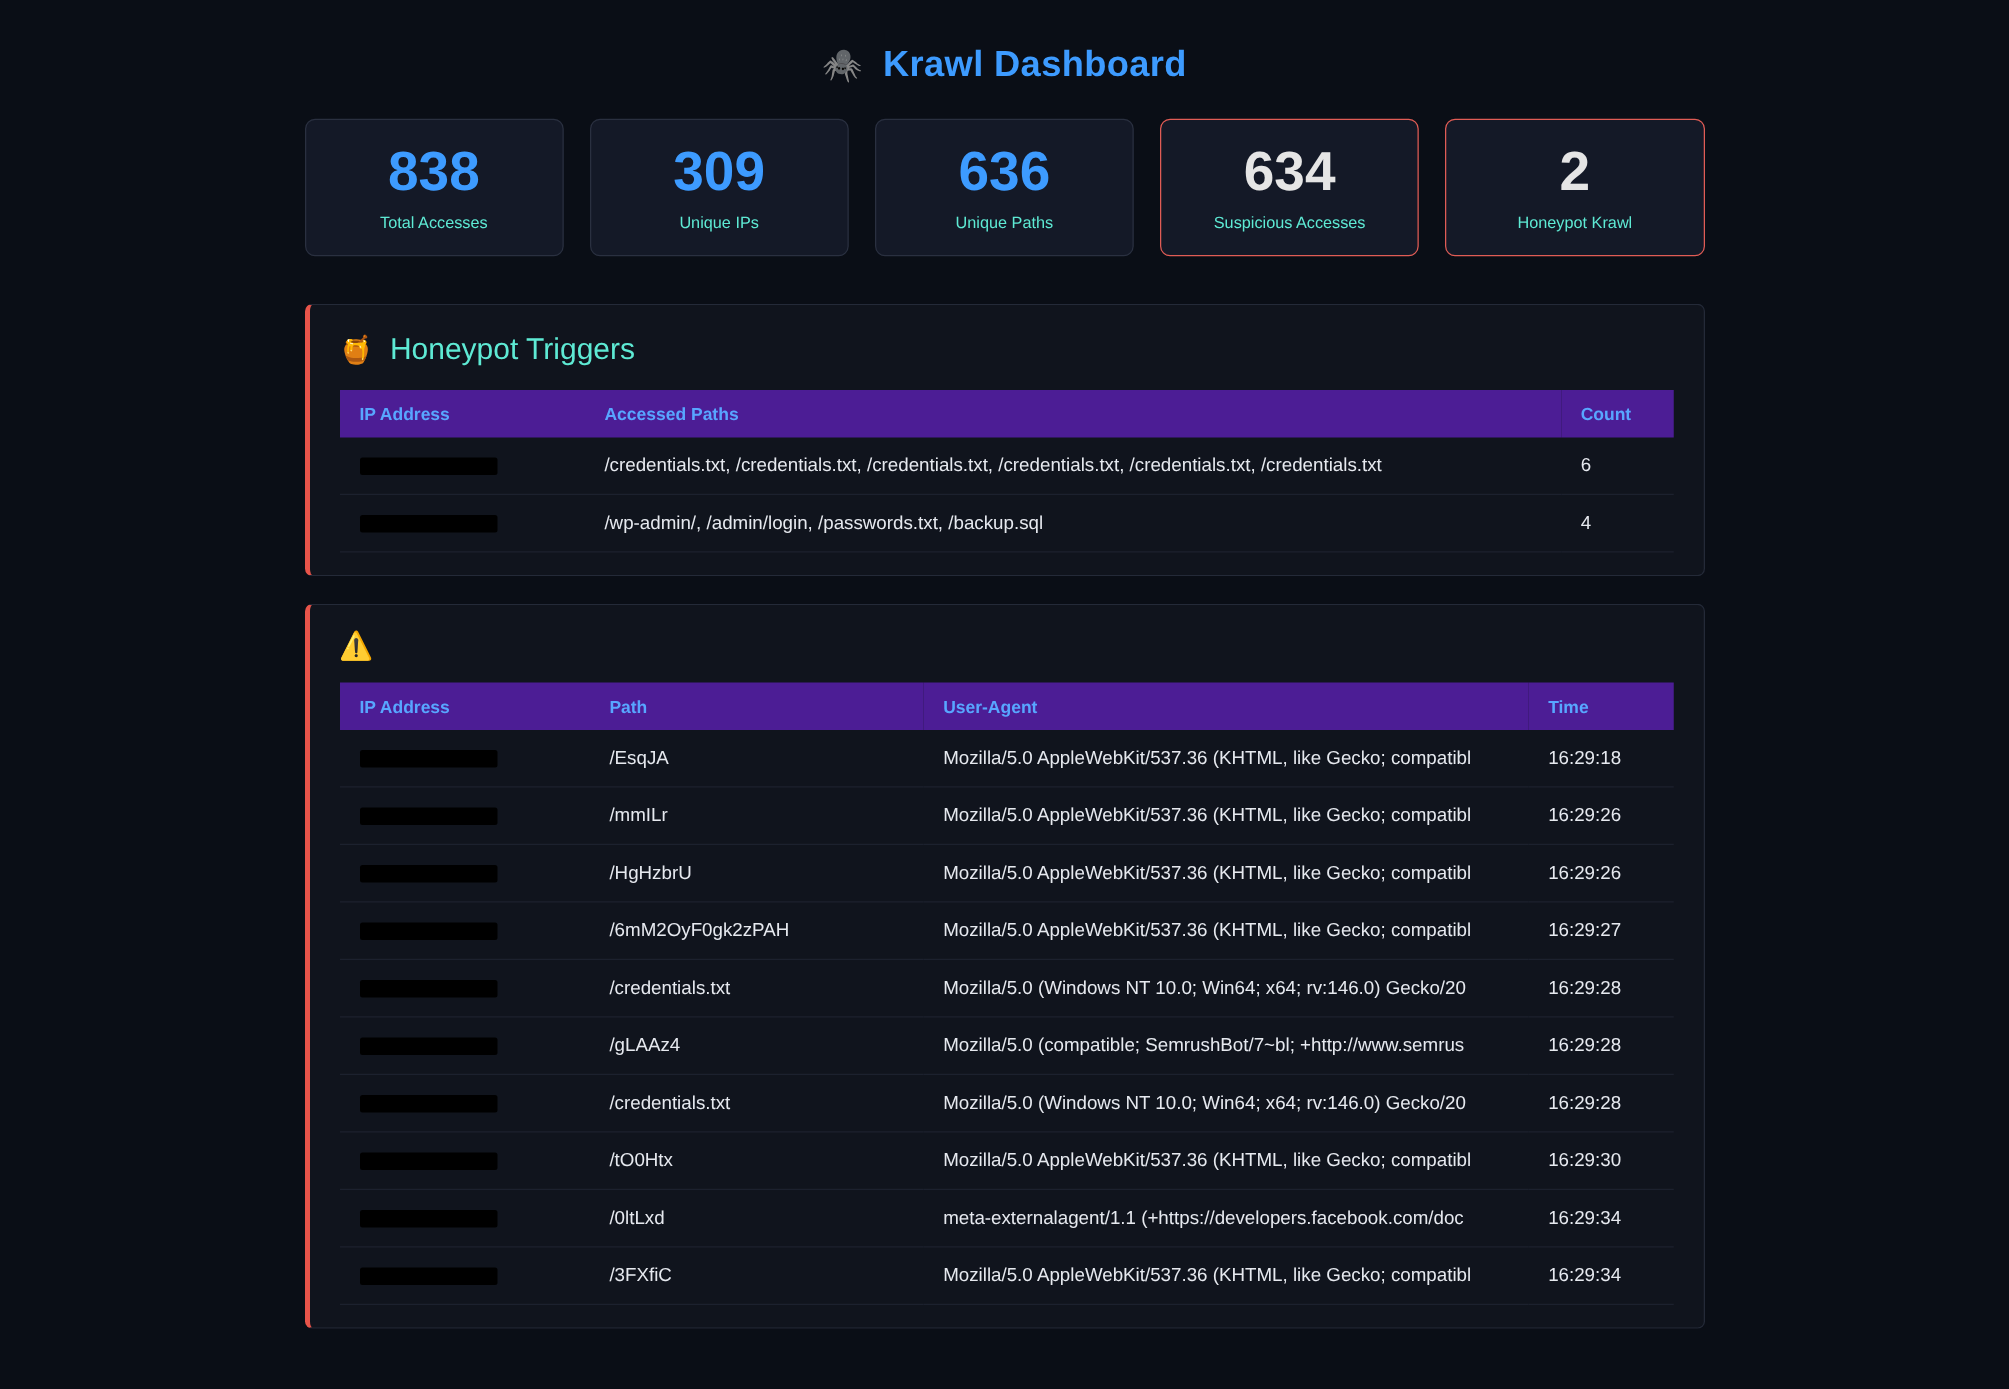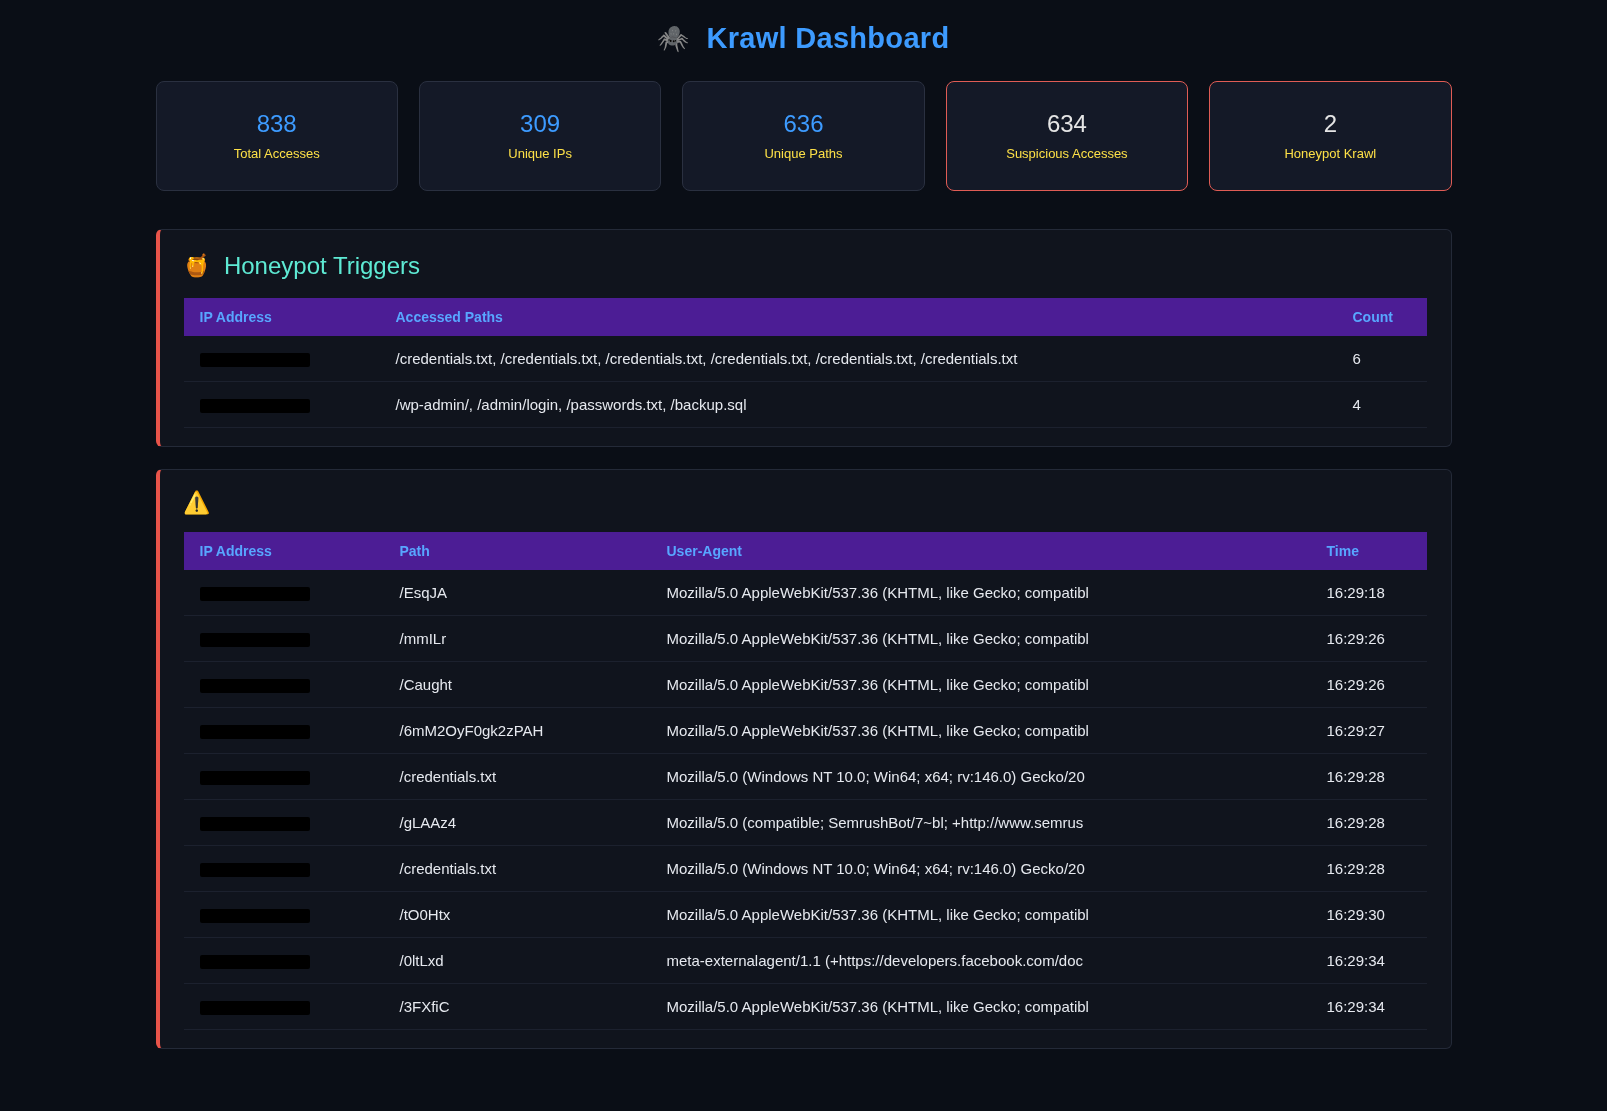--- a/index.html
+++ b/index.html
@@ -3,23 +3,23 @@
 <meta charset="utf-8">
 <style>
   * { margin: 0; padding: 0; box-sizing: border-box; }
   html, body {
     background: #0a0e16;
     font-family: "Liberation Sans", "DejaVu Sans", sans-serif;
     color: #e6e9ef;
     min-height: 1111px;
   }
   .container {
-    width: 1296px;
+    width: 1120px;
     margin: 0 auto;
-    padding-top: 16px;
+    padding-top: 30px;
   }
   
   .page-header {
     text-align: center;
     padding: 6px 0 26px 0;
   }
   .page-header .spider {
     font-size: 26px;
     margin-right: 12px;
     color: #6c63c9;
@@ -46,29 +46,29 @@
     border-radius: 8px;
     height: 110px;
     display: flex;
     flex-direction: column;
     align-items: center;
     justify-content: center;
     gap: 10px;
   }
   .stat-card.alert { border-color: #e05c55; }
   .stat-value {
-    font-size: 24px;
-    font-weight: normal;
+    font-size: 44px;
+    font-weight: bold;
     color: #3d9bff;
     line-height: 1;
   }
   .stat-card.alert .stat-value { color: #e5e5e5; }
   .stat-label {
     font-size: 13px;
-    color: #fde047;
+    color: #5eead4;
   }
   
   .panel {
     background: #10141d;
     border: 1px solid #242a38;
     border-left: 4px solid #e8544a;
     border-radius: 6px;
     padding: 22px 24px 18px 24px;
     margin-bottom: 22px;
   }
@@ -209,21 +209,21 @@
             <td>16:29:18</td>
           </tr>
           <tr>
             <td><span class="redacted"></span></td>
             <td>/mmILr</td>
             <td>Mozilla/5.0 AppleWebKit/537.36 (KHTML, like Gecko; compatibl</td>
             <td>16:29:26</td>
           </tr>
           <tr>
             <td><span class="redacted"></span></td>
-            <td>/Caught</td>
+            <td>/HgHzbrU</td>
             <td>Mozilla/5.0 AppleWebKit/537.36 (KHTML, like Gecko; compatibl</td>
             <td>16:29:26</td>
           </tr>
           <tr>
             <td><span class="redacted"></span></td>
             <td>/6mM2OyF0gk2zPAH</td>
             <td>Mozilla/5.0 AppleWebKit/537.36 (KHTML, like Gecko; compatibl</td>
             <td>16:29:27</td>
           </tr>
           <tr>

